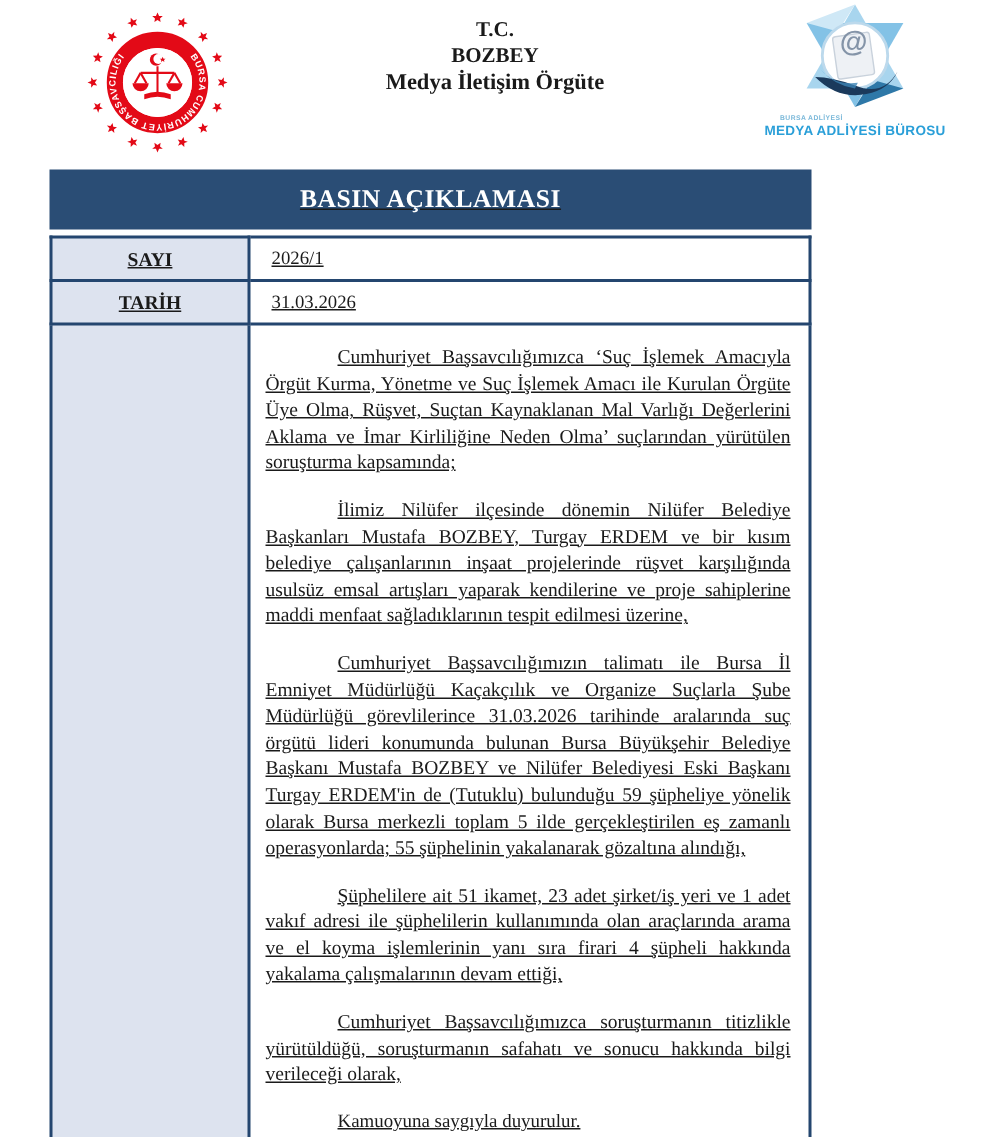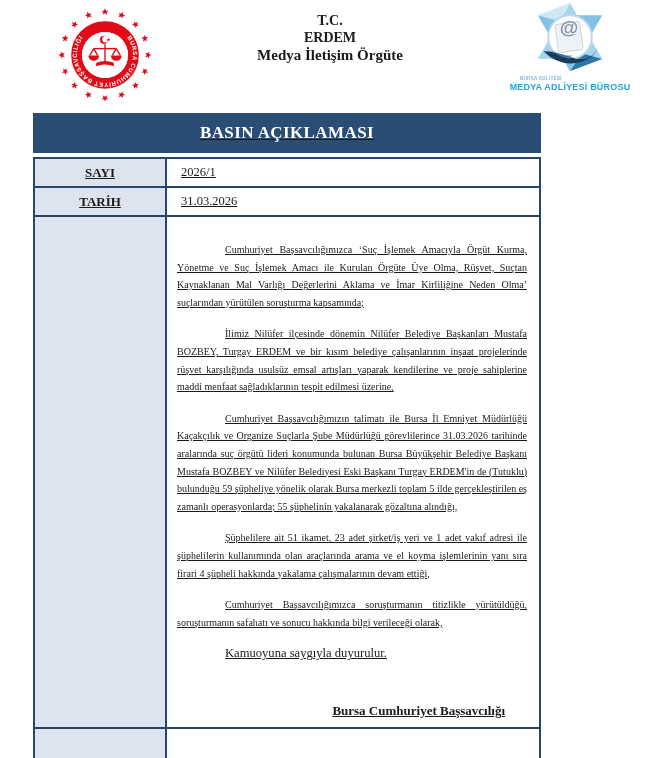--- a/index.html
+++ b/index.html
@@ -27,22 +27,22 @@
   .banner{height:40px;line-height:40px;background:#2a4d75;color:#ffffff;
     text-align:center;font-weight:bold;font-size:17px;letter-spacing:.4px;margin-bottom:4px;}
   table.meta{width:100%;border-collapse:collapse;table-layout:fixed;}
   table.meta td{border:2px solid #24466f;}
   td.lab{width:128px;background:#dde3ef;text-align:center;font-weight:bold;
     font-size:13px;height:25px;margin-left:41px;}
   td.val{font-size:12.5px;padding-left:14px;height:25px;}
   td.body-lab{width:128px;background:#dde3ef;}
   td.body-cell{vertical-align:top;padding:12px 12px 8px 10px;height:487px;background:#fff;}
   td.empty-cell{height:29px;background:#fff;}
-  .para{font-size:10px;line-height:17.6px;text-align:justify;text-indent:48px;
-    margin:12px 0 14px 0;}
+  .para{font-size:13px;line-height:17.6px;text-align:justify;text-indent:48px;
+    margin:0 0 14px 0;}
   .closing{font-size:12.6px;line-height:17.6px;text-indent:48px;margin:0;}
   .signature{font-size:13px;font-weight:bold;text-align:right;padding-right:22px;margin-top:40px;}
 </style>
 </head>
 <body>
 
 <div class="letterhead">
 
   <svg class="seal" viewBox="0 0 100 100">
     <defs>
@@ -89,21 +89,21 @@
       <line x1="61.5" y1="45.5" x2="57.5" y2="52.5"></line>
       <line x1="61.5" y1="45.5" x2="65.5" y2="52.5"></line>
       <path d="M33,52.5 A5.5,5.5 0 0,0 44,52.5 Z" fill="#e30a17" stroke="none"></path>
       <path d="M56,52.5 A5.5,5.5 0 0,0 67,52.5 Z" fill="#e30a17" stroke="none"></path>
       <path d="M41,60 Q50,56.5 59,60 L59,63.5 Q50,60 41,63.5 Z" fill="#e30a17" stroke="none"></path>
     </g>
   </svg>
 
   <div class="center-block">
     <div class="l1">T.C.</div>
-    <div class="l2">ERDEM</div>
+    <div class="l2">BOZBEY</div>
     <div class="l4">Medya İletişim Örgüte</div>
   </div>
 
   <div class="right-logo">
     <svg viewBox="0 0 100 78">
       <g>
         <polygon points="50,1 84,60 16,60" fill="#9fd0ec" opacity="0.9"></polygon>
         <polygon points="50,73 16,14 84,14" fill="#5aaede" opacity="0.75"></polygon>
         <polygon points="16,14 50,1 38,20" fill="#cfe8f6"></polygon>
         <polygon points="84,60 50,73 62,54" fill="#2e78a8"></polygon>

